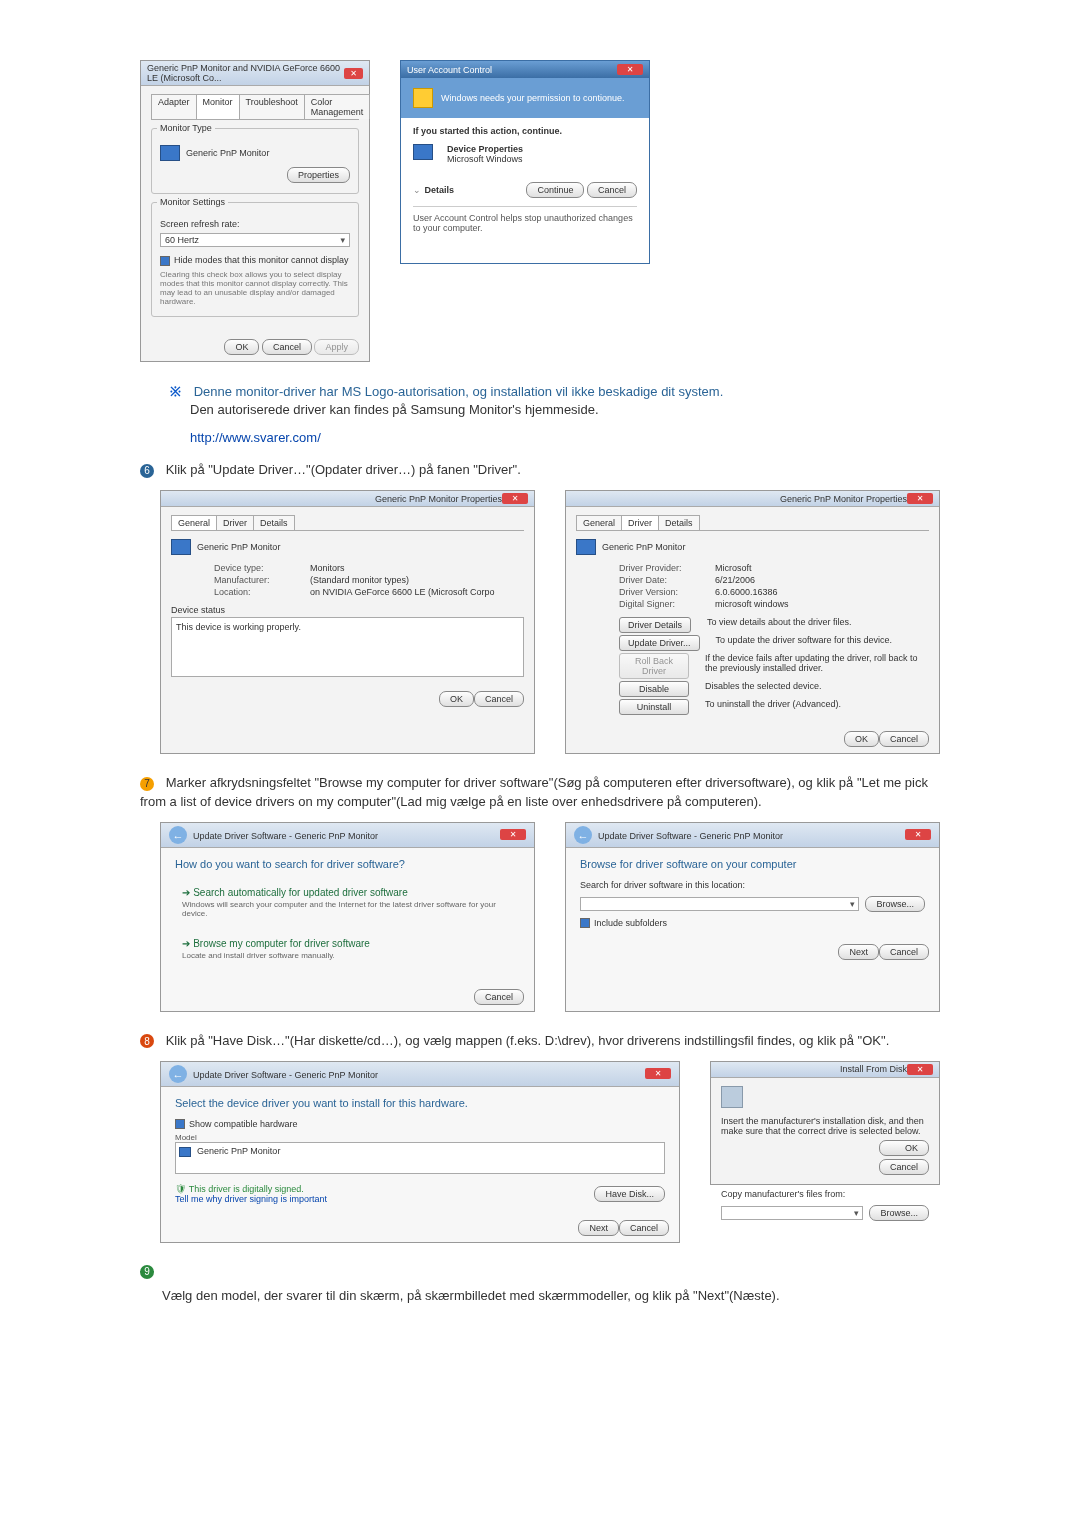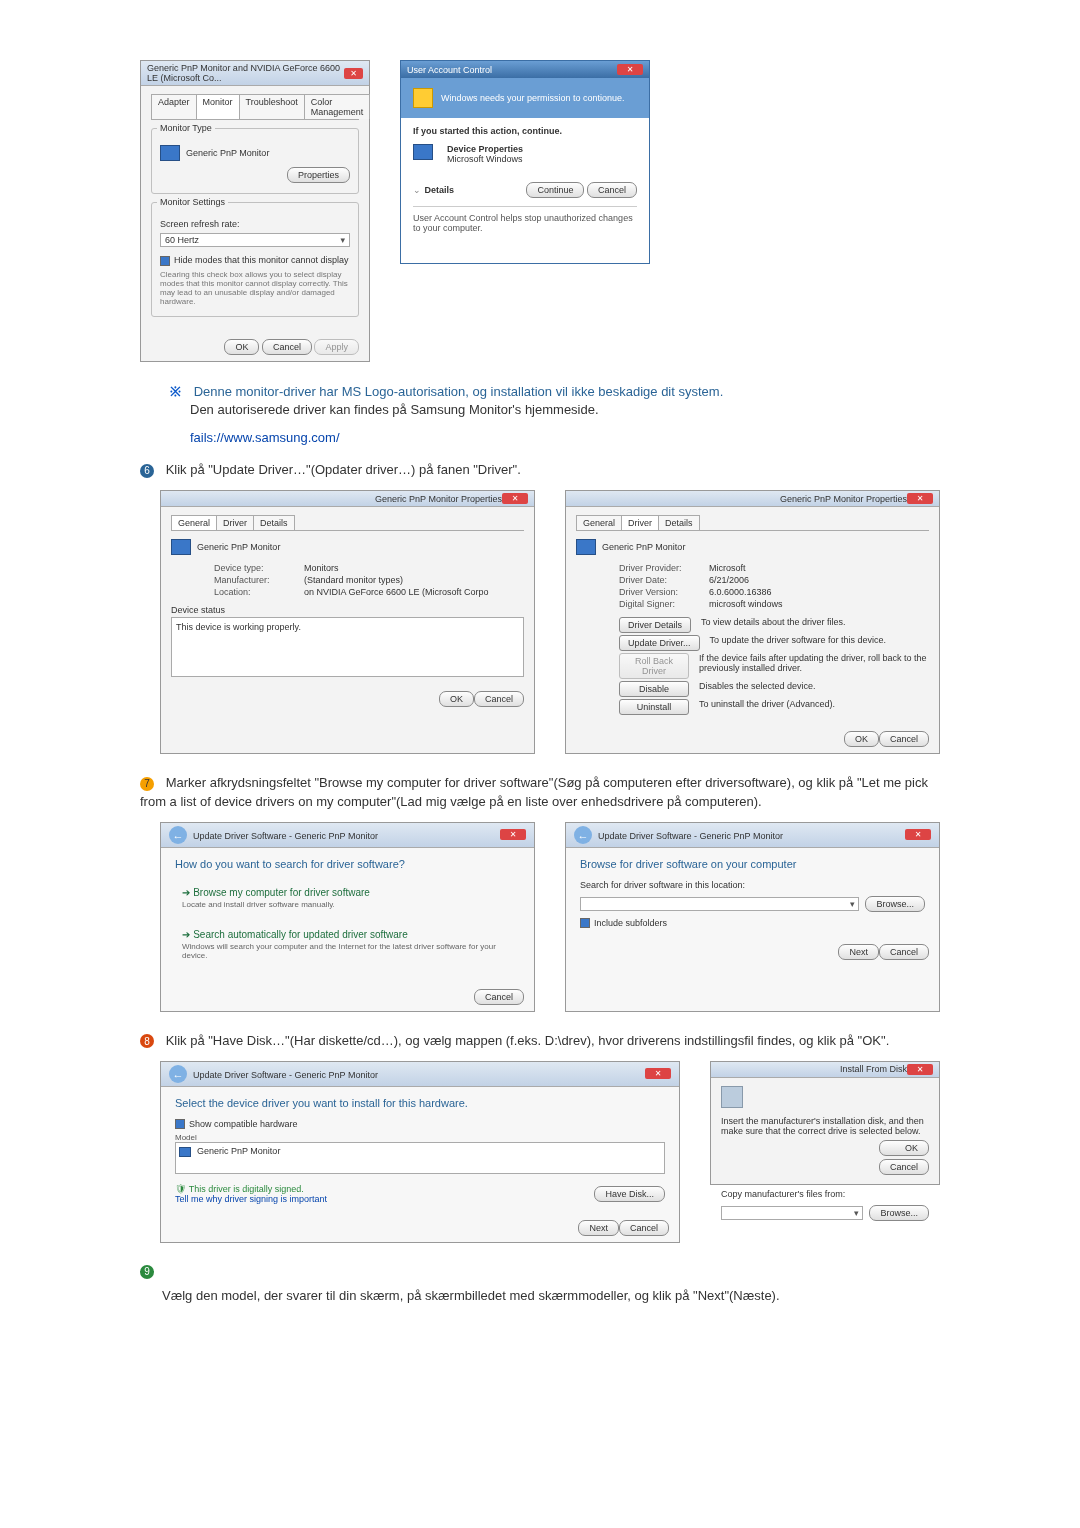--- a/index.html
+++ b/index.html
@@ -56,21 +56,21 @@
   .uac-shield { width:20px;height:20px;background:#fc3;border:1px solid #c90;display:inline-block;}
   .step-ico { color:#0a58ca; font-weight:bold; margin-right:6px; width:14px; display:inline-block;}
   .step-num { display:inline-flex; align-items:center; justify-content:center; width:14px;height:14px;border-radius:7px;margin-right:8px;font-size:10px;color:#fff;}
   .n6{background:#2a6496;} .n7{background:#f59f00;color:#333;} .n8{background:#d9480f;} .n9{background:#2b8a3e;}
   .body-text { font-size:13px; color:#333; line-height:1.45; }
   .warn { color:#2a6496; }
   .note-block { margin: 14px 0 14px 30px; font-size:13px; }
   .link { color:#0645ad; font-size:13px; }
   .step { margin: 16px 0 8px 0; font-size:13px; }
   .mon-ico { width:20px;height:16px;display:inline-block;background:#3a77c8;border:1px solid #264f86;margin-right:6px;vertical-align:middle;}
-  .kv { display:flex; gap:10px; font-size:9px; margin:2px 0;padding-left:43px;}
+  .kv { display:flex; gap:16px; font-size:9px; margin:2px 0;padding-left:43px;}
   .kv .k{width:80px;color:#555;}
   .thin-select{border:1px solid #aaa;background:#fff;padding:1px 4px;font-size:9px;display:flex;justify-content:space-between;}
   .chev{color:#555;}
   .small-btn{border:1px solid #888;background:linear-gradient(#fefefe,#e0e0e0);padding:2px 8px;font-size:9px;border-radius:3px;display:inline-block;min-width:70px;text-align:center;}
   .wizard { border:1px solid #999;background:#f7f7f7;flex:1;font-size:9px;}
   .wiz-head{background:linear-gradient(#dfe8f2,#c2d2e6);padding:3px 8px;border-bottom:1px solid #aaa;display:flex;justify-content:space-between;align-items:center;}
   .wiz-head .close-x{background:#d44;color:#fff;width:26px;text-align:center;border-radius:2px;font-size:8px;padding:1px 0;}
   .wiz-body{padding:10px 14px;}
   .wiz-q{font-size:11px;color:#2a6496;margin-bottom:10px;}
   .wiz-opt{border:1px solid transparent;padding:6px;margin:6px 0;}
@@ -157,21 +157,21 @@
         </div>
         <div style="border-top:1px solid #ccc;margin-top:8px;padding-top:6px;color:#555;">User Account Control helps stop unauthorized changes to your computer.</div>
       </div>
     </div>
   </div>
 
   <div class="note-block">
     <span class="step-ico">※</span>
     <span class="warn body-text">Denne monitor-driver har MS Logo-autorisation, og installation vil ikke beskadige dit system.</span><br>
     <span style="margin-left:20px;" class="body-text">Den autoriserede driver kan findes på Samsung Monitor's hjemmeside.</span>
-    <div style="margin:10px 0 0 20px;"><a class="link">fails://www.samsung.com/</a></div>
+    <div style="margin:10px 0 0 20px;"><a class="link">http://www.svarer.com/</a></div>
   </div>
 
   <div class="step">
     <span class="step-num n6">6</span>
     <span class="body-text">Klik på "Update Driver…"(Opdater driver…) på fanen "Driver".</span>
   </div>
   <div class="img-row" style="margin-left:20px;">
     <div class="fake-window">
       <div class="fw-title">
           <span>Generic PnP Monitor Properties</span>
@@ -269,26 +269,26 @@
   </div>
   <div class="img-row" style="margin-left:20px;">
     <div class="wizard">
       <div class="wiz-head">
           <span><span class="back-arrow">←</span><span>Update Driver Software - Generic PnP Monitor</span></span>
           <span class="close-x">✕</span>
         </div>
       <div class="wiz-body">
         <div class="wiz-q">How do you want to search for driver software?</div>
         <div class="wiz-opt">
+          <div class="t"><span style="color:#1e6f3e;">➔ </span><span>Search automatically for updated driver software</span></div>
+          <div class="d">Windows will search your computer and the Internet for the latest driver software for your device.</div>
+        </div>
+        <div class="wiz-opt">
           <div class="t"><span style="color:#1e6f3e;">➔ </span><span>Browse my computer for driver software</span></div>
           <div class="d">Locate and install driver software manually.</div>
-        </div>
-        <div class="wiz-opt">
-          <div class="t"><span style="color:#1e6f3e;">➔ </span><span>Search automatically for updated driver software</span></div>
-          <div class="d">Windows will search your computer and the Internet for the latest driver software for your device.</div>
         </div>
       </div>
       <div class="row-buttons"><span class="btn">Cancel</span></div>
     </div>
     <div class="wizard">
       <div class="wiz-head">
           <span><span class="back-arrow">←</span><span>Update Driver Software - Generic PnP Monitor</span></span>
           <span class="close-x">✕</span>
         </div>
       <div class="wiz-body">

